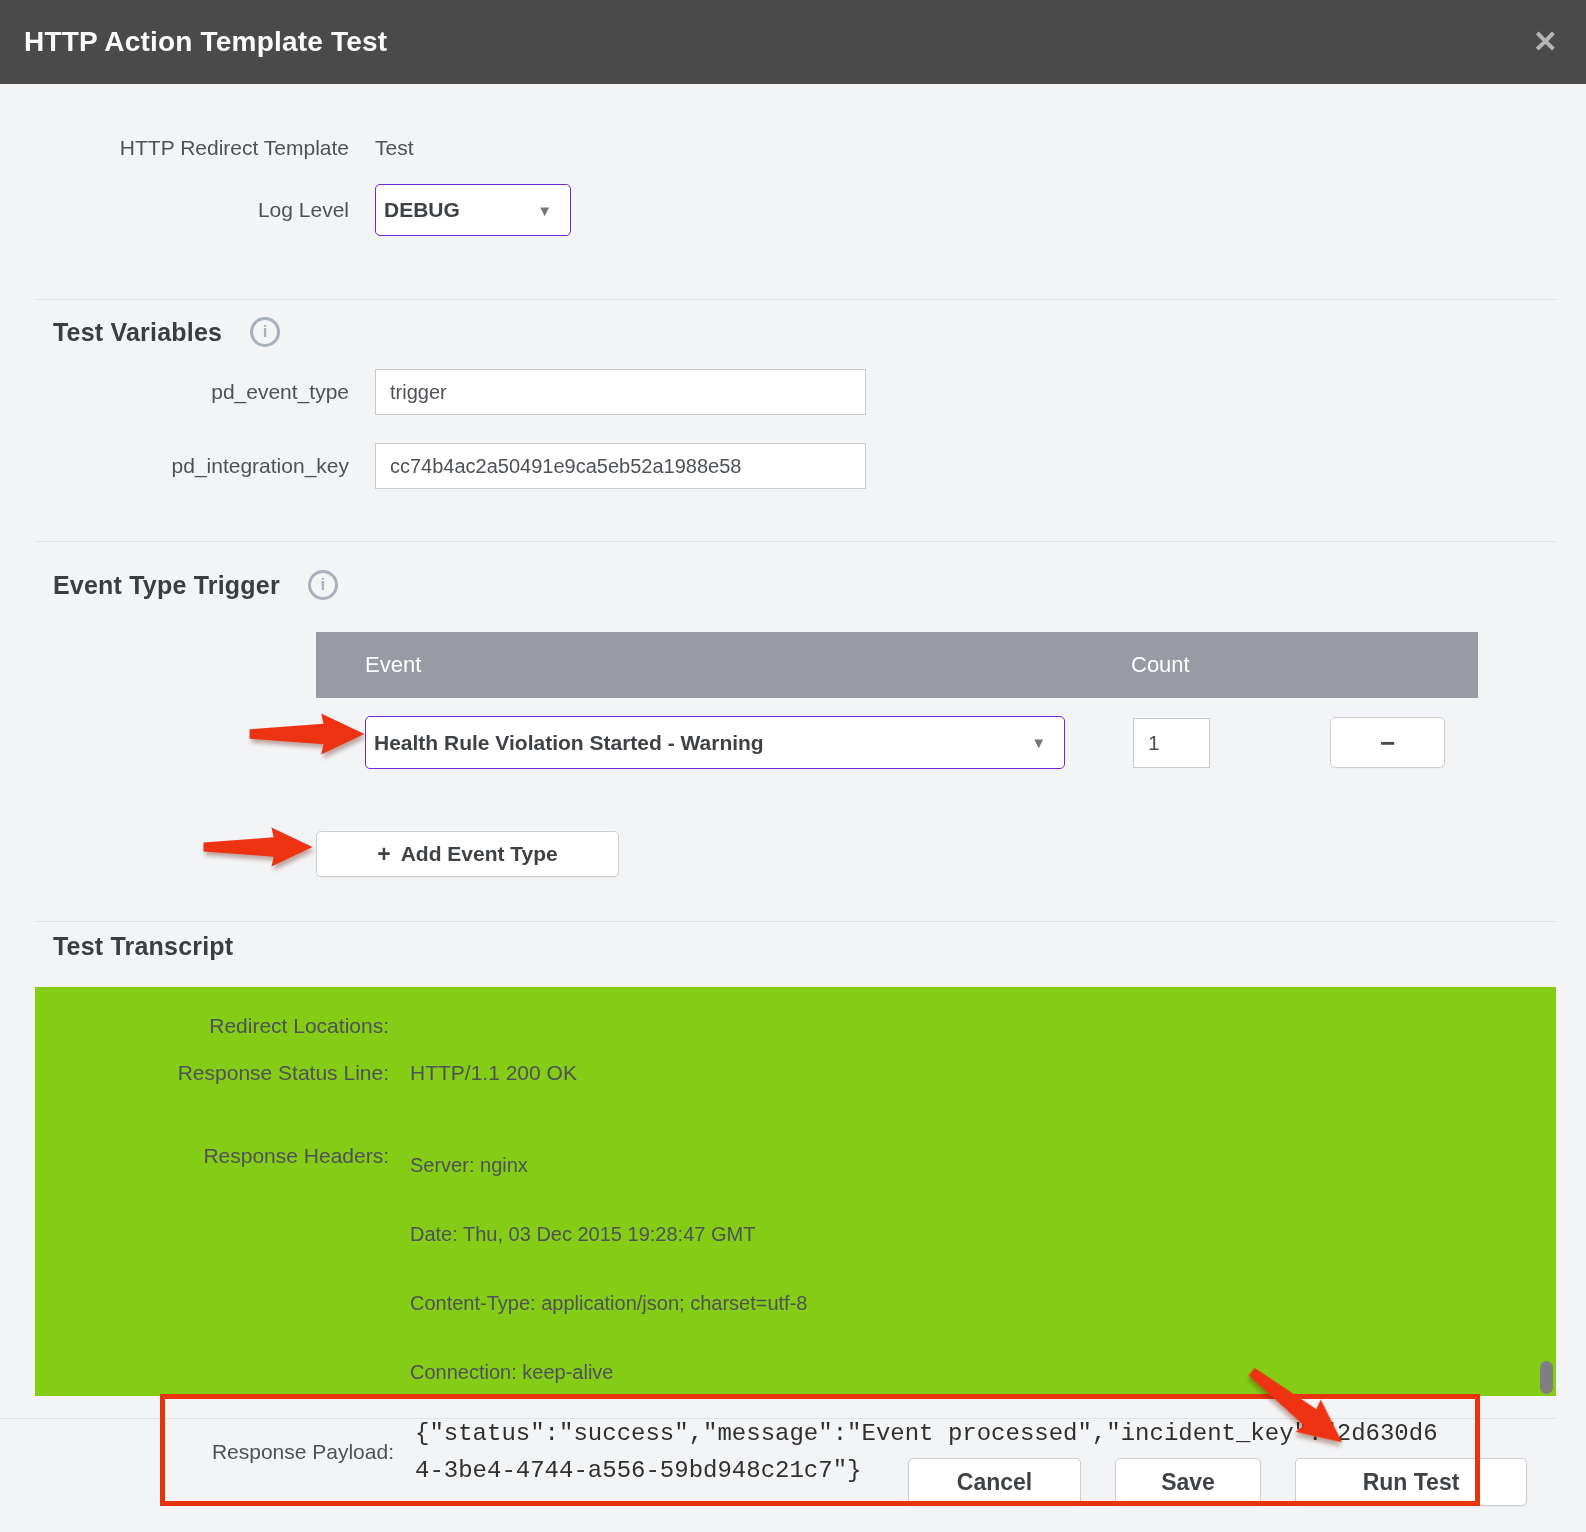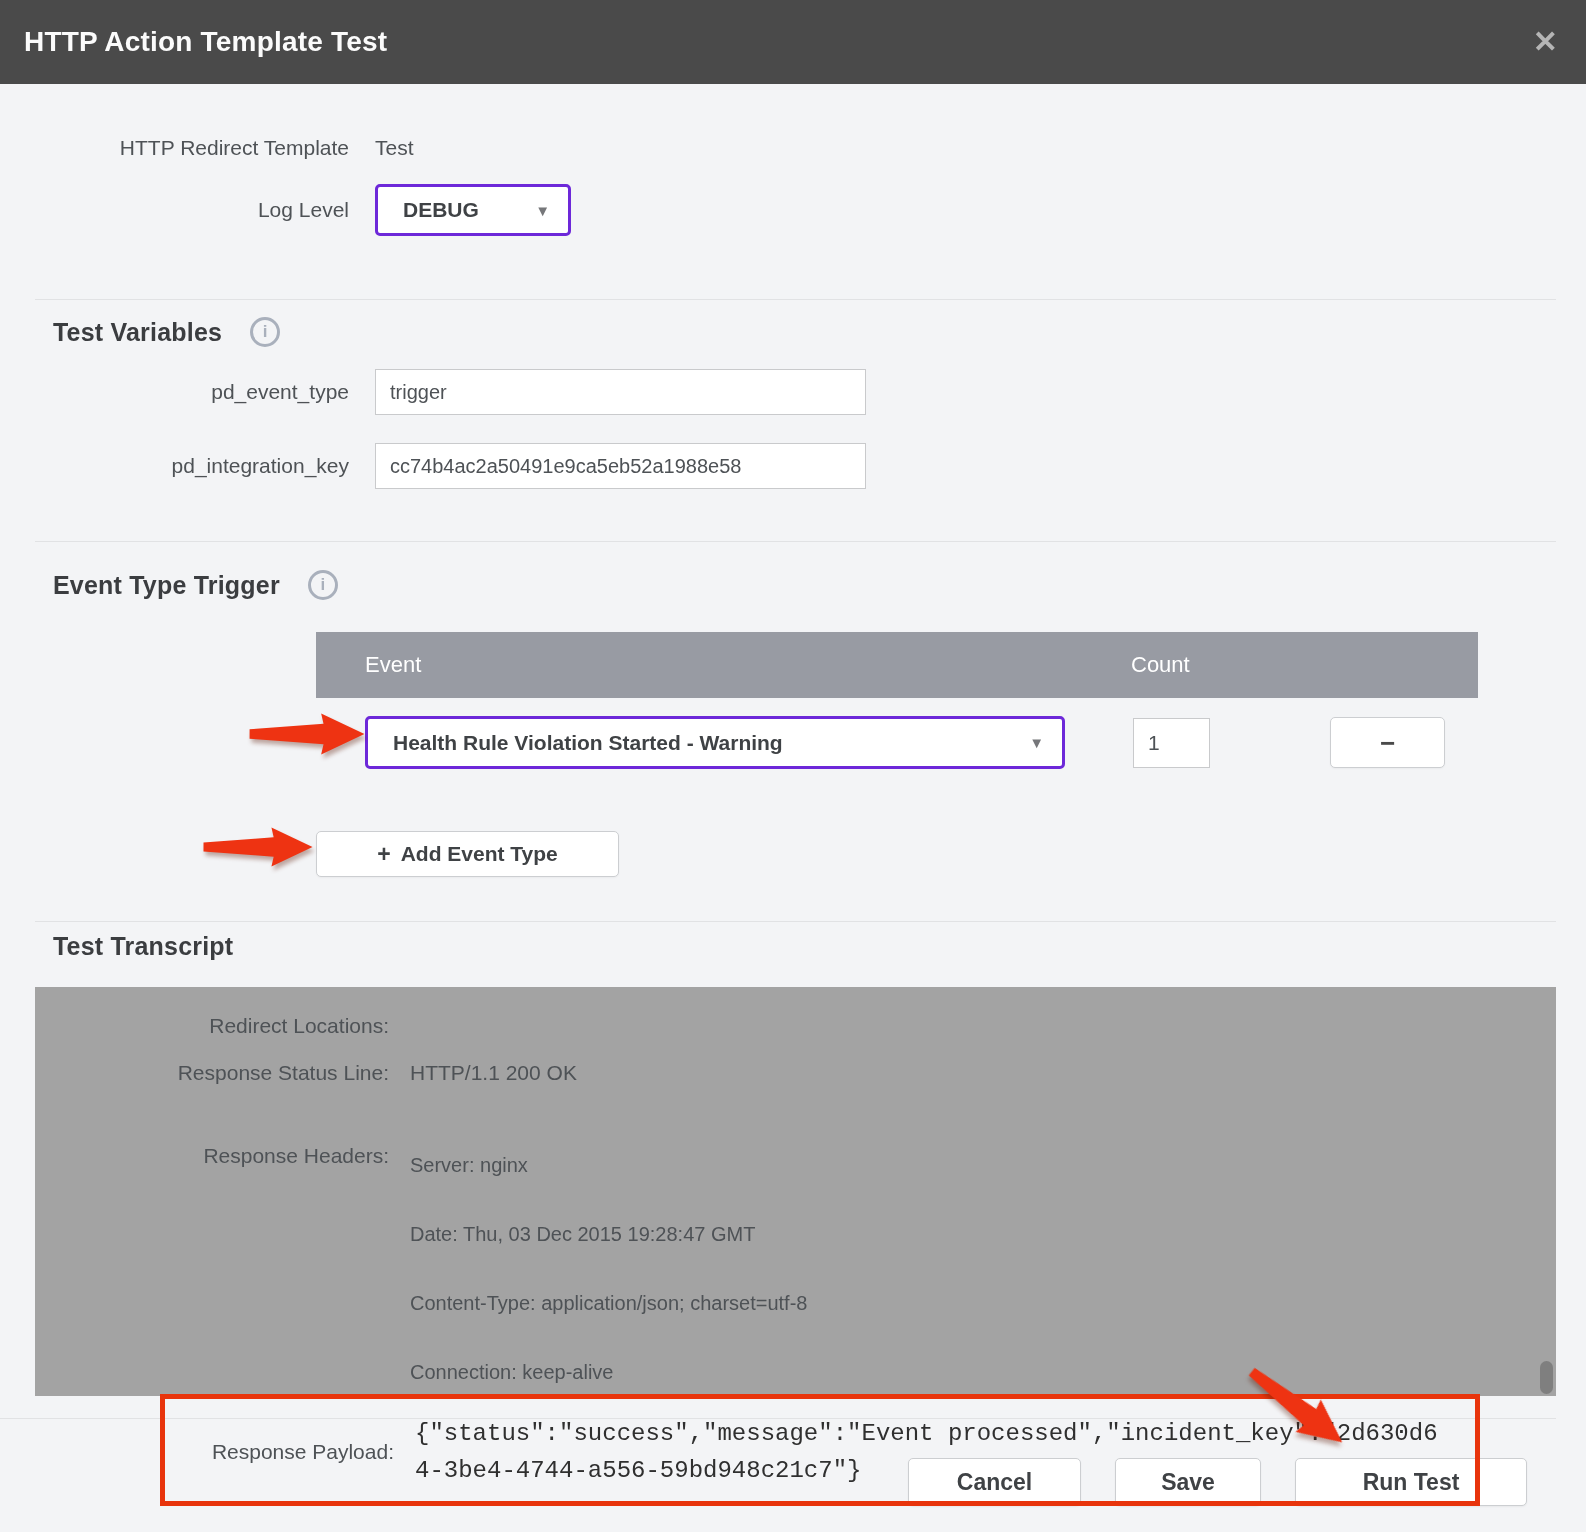--- a/index.html
+++ b/index.html
@@ -33,23 +33,23 @@
     width: 349px; text-align: right; flex: none;
     font-size: 21px; color: #4e5256;
   }
   .val-static { margin-left: 26px; font-size: 21px; color: #4e5256; }
 
   .sec-top { padding: 52px 0 0 0; height: 215px; }
   .sec-top .row2 { margin-top: 24px; }
 
   .dd {
     margin-left: 26px; background: #fff;
-    border: 3px solid #6d28d9; border-radius: 5px;
+    border: 1px solid #6d28d9; border-radius: 5px;
     height: 52px; display: flex; align-items: center;
-    padding: 0 18px 0 25px; position: relative;
+    padding: 0 18px 0 8px; position: relative;
   }
   .dd .dd-label { font-size: 21px; font-weight: 600; color: #3f4245; }
   .dd .caret { color: #76777a; font-size: 15px; margin-left: auto; }
   .dd-loglevel { width: 196px; }
 
   .divider { height: 1px; background: #e1e2e4; margin: 0 30px 0 35px; }
   .divider-footer { height: 1px; background: #e1e2e4; margin: 0 30px 0 0; }
 
   
   .sec-heading {
@@ -110,21 +110,21 @@
     background: #fff; border: 1px solid #ccced1; border-radius: 5px;
     display: inline-flex; align-items: center; justify-content: center;
     font-size: 21px; font-weight: 700; color: #3f4245;
     box-shadow: 0 1px 2px rgba(0,0,0,0.04);
   }
   .add-btn .plus { margin-right: 10px; font-size: 23px; font-weight: 700; }
 
   
   .sec-transcript { padding-top: 10px; }
   .transcript-panel {
-    margin: 26px 30px 0 35px; background: #a3a3a3; height: 409px;
+    margin: 26px 30px 0 35px; background: #84cc16; height: 409px;
     position: relative; padding-top: 26px;
   }
   .t-row { display: flex; align-items: flex-start; }
   .t-lbl {
     width: 354px; flex: none; text-align: right;
     font-size: 21px; color: #4e5256; line-height: 26px;
   }
   .t-val { margin-left: 21px; font-size: 21px; color: #4e5256; line-height: 26px; }
   .t-row-status { margin-top: 21px; }
   .t-row-headers { margin-top: 22px; }

